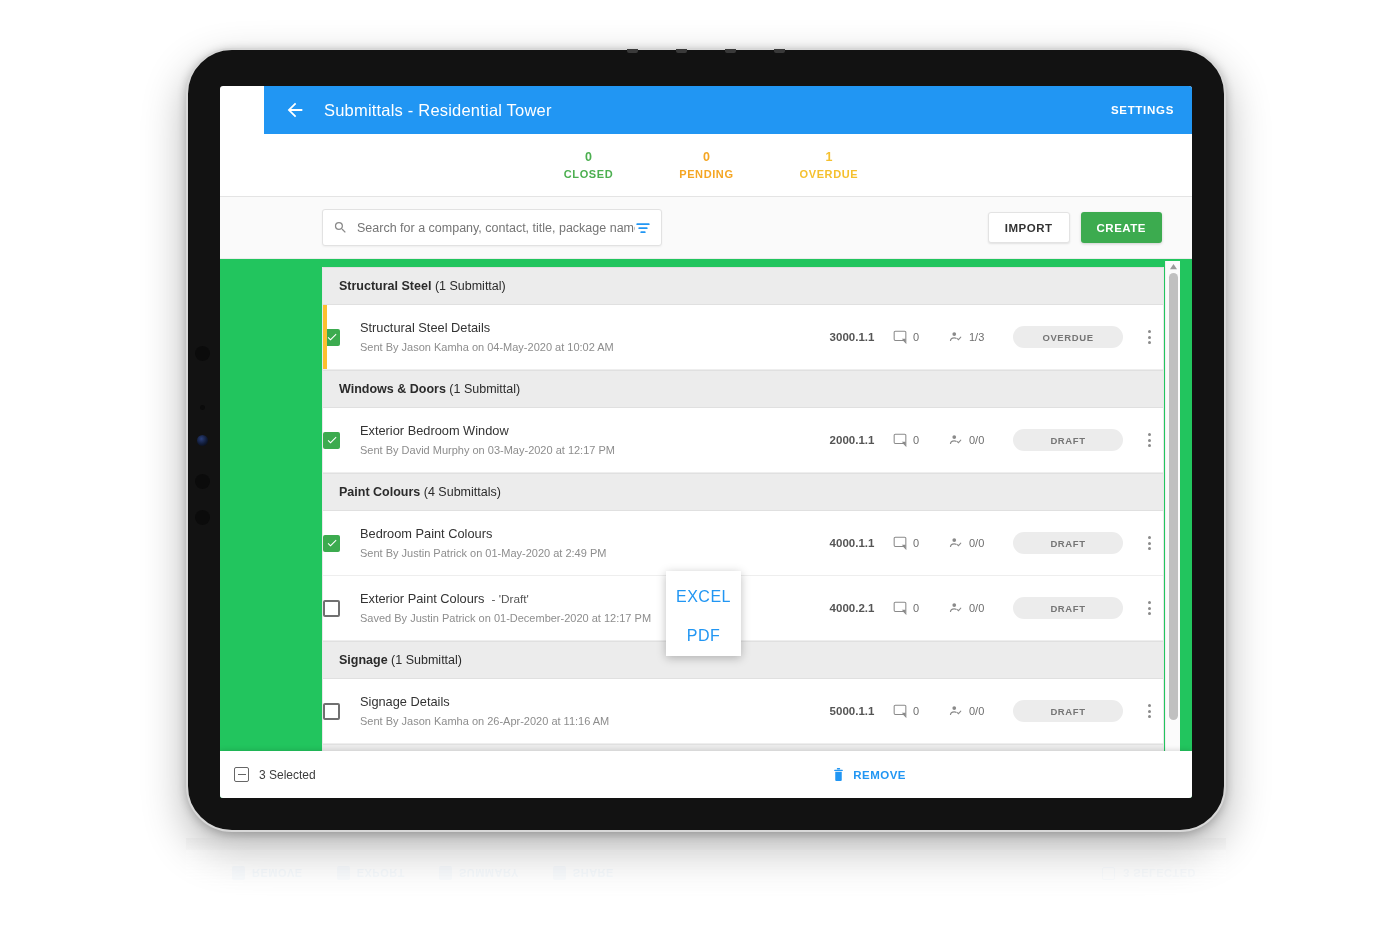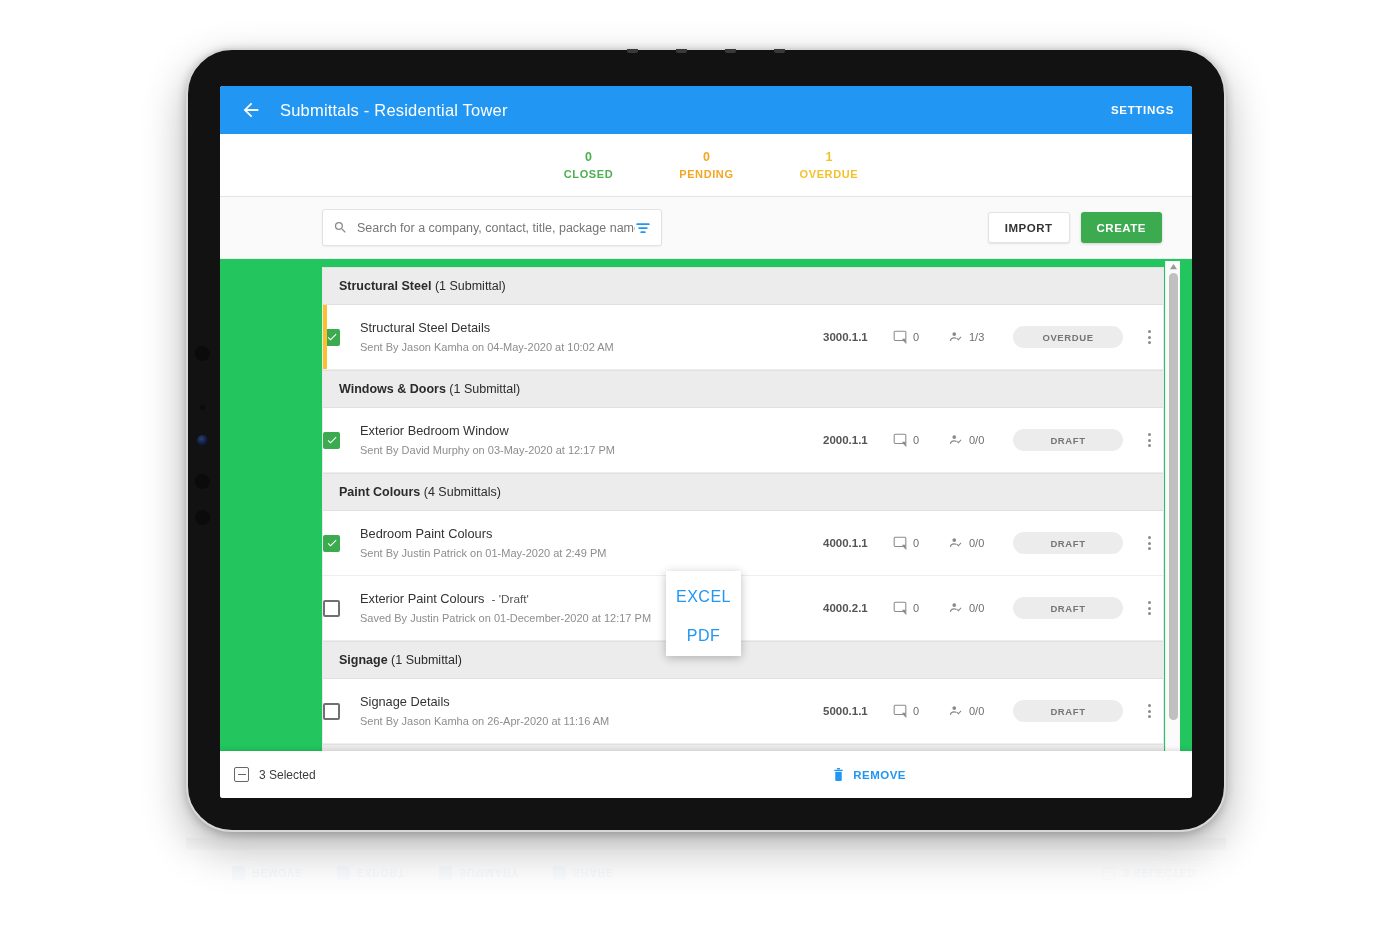--- a/index.html
+++ b/index.html
@@ -48,20 +48,21 @@
     width: 972px; height: 712px;
     background: #ffffff; overflow: hidden;
     border-radius: 3px;
   }
 
   
   .appbar {
     height: 48px; background: #2196f3; color: #fff;
     display: flex; align-items: center; padding: 0 20px;
     position: relative;
+    margin-left: 44px;
   }
   .back-arrow { width: 22px; height: 22px; margin-right: 18px; cursor: pointer; flex: 0 0 auto; }
   .appbar-title { font-size: 16.5px; font-weight: 400; letter-spacing: .2px; }
   .settings-btn {
     position: absolute; right: 18px; top: 50%; transform: translateY(-50%);
     font-size: 11.5px; font-weight: 700; letter-spacing: .7px; color:#fff; cursor:pointer;
   }
 
   
   .counters {
@@ -120,21 +121,21 @@
   }
   .cb { width:17px; height:17px; border-radius:2px; flex:0 0 auto; margin-right:20px; }
   .cb.checked { background:#3cab4f; display:flex; align-items:center; justify-content:center; cursor:pointer; }
   .cb.unchecked { border:2px solid #707070; background:#fff; cursor:pointer; }
   .cb.checked svg { width:12px; height:12px; }
   .row-text { flex:1; min-width:0; }
   .row-title { font-size:12.8px; color:#333; line-height:18px; }
   .row-title .suffix { color:#555; font-size:11.8px; }
   .row-sub { font-size:11px; color:#8d8d8d; line-height:17px; margin-top:2px; }
 
-  .col-num { font-size:11.5px; color:#555; font-weight:700; width:58px; text-align:left; flex:0 0 auto; }
+  .col-num { font-size:11.5px; color:#555; font-weight:700; width:58px; text-align:center; flex:0 0 auto; }
   .col-comments { display:flex; align-items:center; gap:6px; width:56px; justify-content:flex-start; margin-left:12px; flex:0 0 auto; }
   .col-comments span { font-size:11px; color:#6e6e6e; }
   .col-people { display:flex; align-items:center; gap:6px; width:64px; flex:0 0 auto; }
   .col-people span { font-size:11px; color:#6e6e6e; }
   .pill {
     width:110px; height:22px; border-radius:11px; background:#ececec;
     display:flex; align-items:center; justify-content:center;
     font-size:9.5px; font-weight:700; letter-spacing:.6px; color:#757575;
     flex:0 0 auto; margin-right:18px; cursor:pointer;
   }

